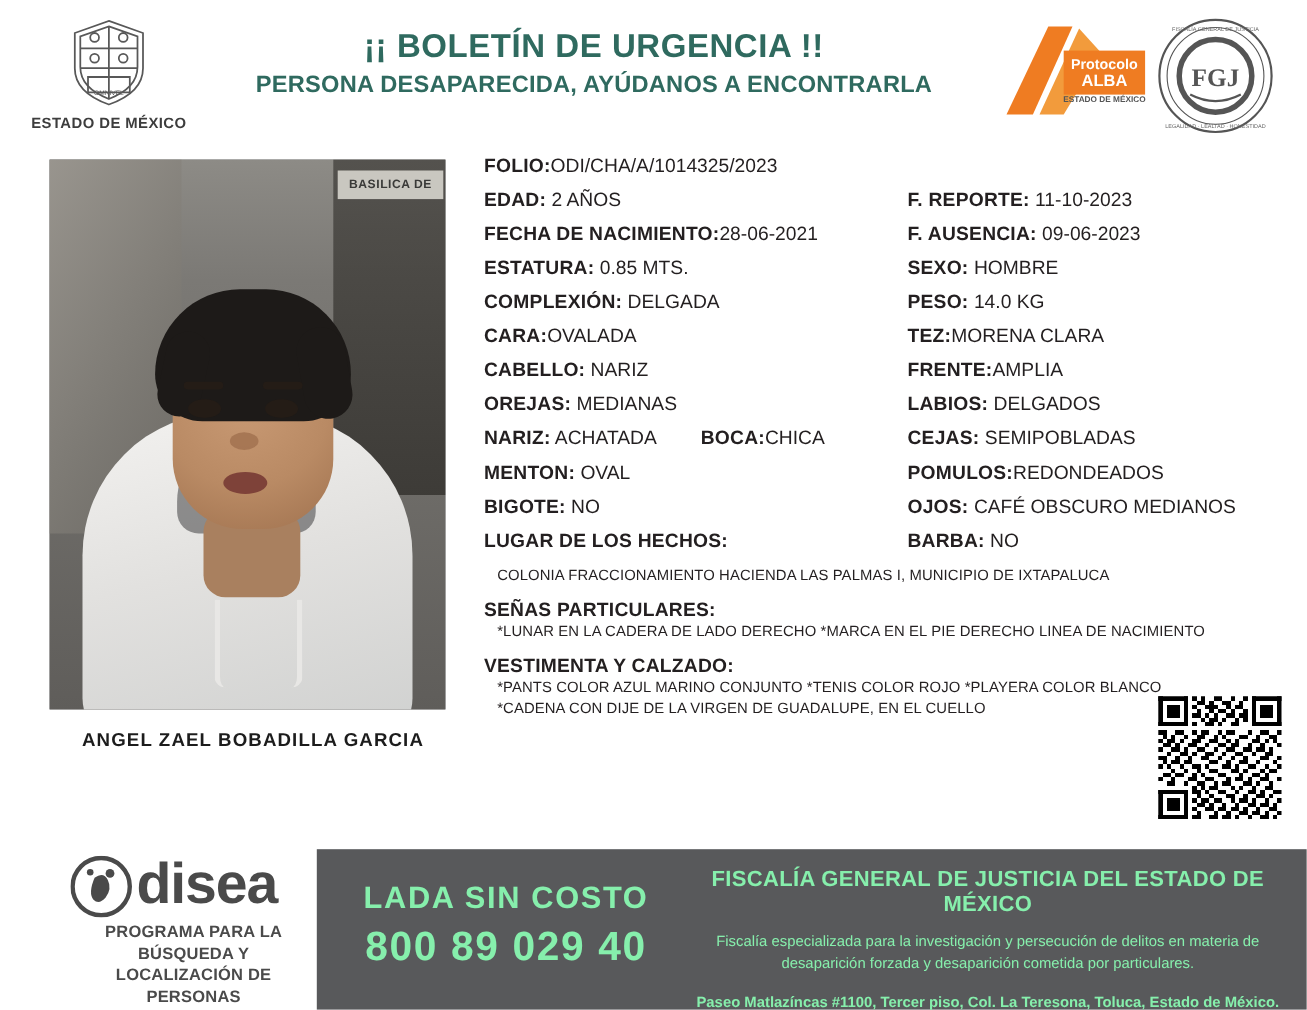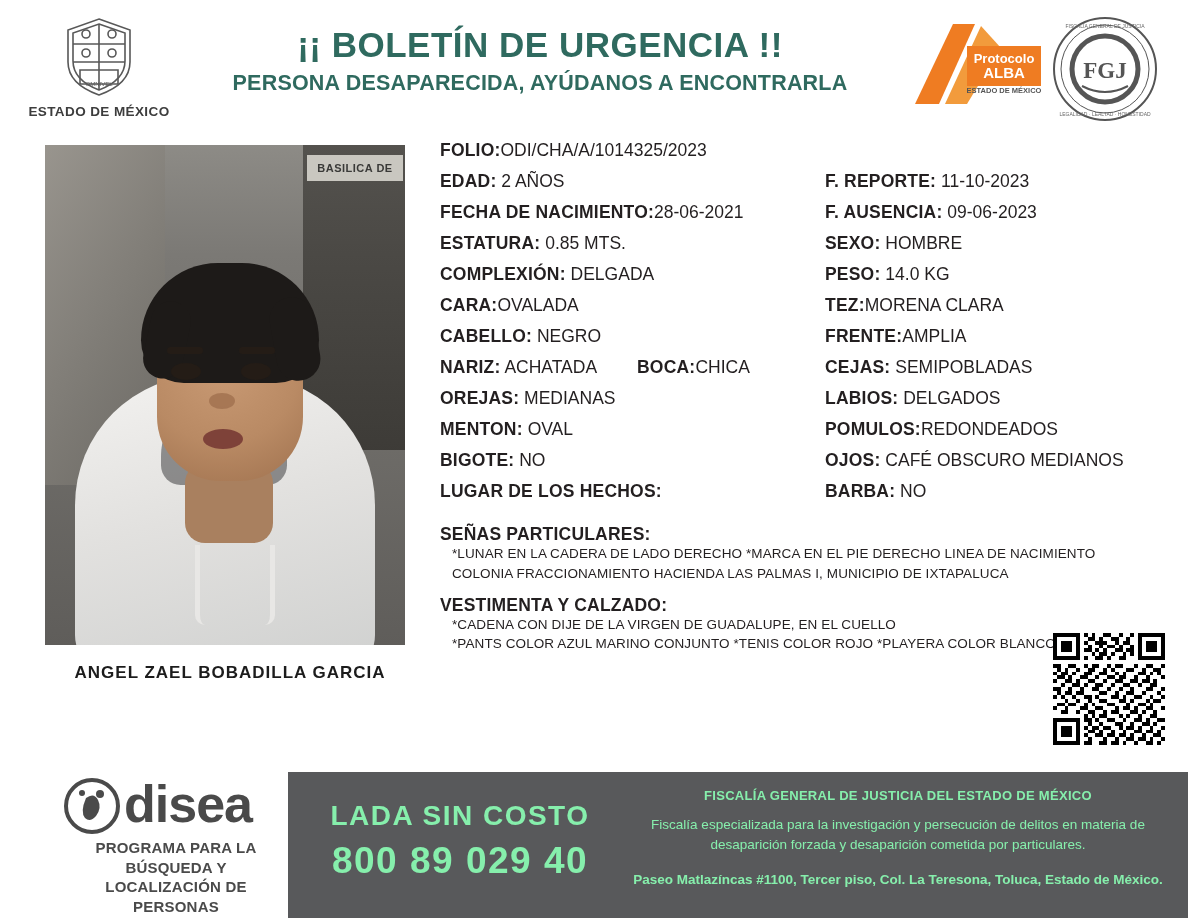--- a/index.html
+++ b/index.html
@@ -48,21 +48,21 @@
     color: #3d3d3d;
     margin-top: 4px;
   }
   .header-titles {
     position: absolute;
     left: 180px; top: 26px;
     width: 720px;
     text-align: center;
   }
   .title-main {
-    font-size: 35px;
+    font-size: 30px;
     font-weight: bold;
     color: #2f6a5f;
     letter-spacing: 0.5px;
     line-height: 1.1;
   }
   .title-sub {
     font-size: 21.5px;
     font-weight: bold;
     color: #2f6a5f;
     letter-spacing: 0.2px;
@@ -332,21 +332,21 @@
     letter-spacing: 1.5px;
     margin-top: 8px;
   }
   .fgj-text {
     position: absolute;
     left: 330px; top: 16px;
     width: 560px;
     text-align: center;
   }
   .fgj-title {
-    font-size: 13px;
+    font-size: 20px;
     font-weight: bold;
     letter-spacing: .3px;
   }
   .fgj-desc {
     font-size: 13.5px;
     line-height: 1.5;
     margin-top: 12px;
   }
   .fgj-addr {
     font-size: 13.5px;
@@ -486,52 +486,52 @@
         <span class="lbl">CARA:</span><span class="val">OVALADA</span>
       </span>
       <span class="col-r">
         <span class="lbl">TEZ:</span><span class="val">MORENA CLARA</span>
       </span>
     </div>
 
     <div class="row">
       <span class="col-l">
         <span class="lbl">CABELLO:</span>
-        <span class="val">NEGRO</span>
+        <span class="val">NARIZ</span>
       </span>
       <span class="col-r">
         <span class="lbl">FRENTE:</span><span class="val">AMPLIA</span>
+      </span>
+    </div>
+
+    <div class="row">
+      <span class="col-l">
+        <span class="lbl">OREJAS:</span>
+        <span class="val">MEDIANAS</span>
+      </span>
+      <span class="col-r">
+        <span class="lbl">LABIOS:</span>
+        <span class="val">DELGADOS</span>
       </span>
     </div>
 
     <div class="row">
       <span class="col-l">
         <span class="lbl">NARIZ:</span>
         <span class="val">ACHATADA</span>
         <span class="lbl inline-2">BOCA:</span><span class="val">CHICA</span>
       </span>
       <span class="col-r">
         <span class="lbl">CEJAS:</span>
         <span class="val">SEMIPOBLADAS</span>
       </span>
     </div>
 
     <div class="row">
       <span class="col-l">
-        <span class="lbl">OREJAS:</span>
-        <span class="val">MEDIANAS</span>
-      </span>
-      <span class="col-r">
-        <span class="lbl">LABIOS:</span>
-        <span class="val">DELGADOS</span>
-      </span>
-    </div>
-
-    <div class="row">
-      <span class="col-l">
         <span class="lbl">MENTON:</span>
         <span class="val">OVAL</span>
       </span>
       <span class="col-r">
         <span class="lbl">POMULOS:</span><span class="val">REDONDEADOS</span>
       </span>
     </div>
 
     <div class="row">
       <span class="col-l">
@@ -545,35 +545,35 @@
     </div>
 
     <div class="row">
       <span class="col-l">
         <span class="lbl">LUGAR DE LOS HECHOS:</span>
       </span>
       <span class="col-r">
         <span class="lbl">BARBA:</span>
         <span class="val">NO</span>
       </span>
+    </div>
+
+    <div class="blk">
+      <span class="detail">COLONIA FRACCIONAMIENTO HACIENDA LAS PALMAS I, MUNICIPIO DE IXTAPALUCA</span>
     </div>
 
     <div class="blk mt12">
       <span class="lbl">SEÑAS PARTICULARES:</span>
       <span class="detail">*LUNAR EN LA CADERA  DE LADO DERECHO *MARCA  EN EL PIE DERECHO LINEA  DE NACIMIENTO</span>
     </div>
 
-    <div class="blk">
-      <span class="detail">COLONIA FRACCIONAMIENTO HACIENDA LAS PALMAS I, MUNICIPIO DE IXTAPALUCA</span>
-    </div>
-
     <div class="blk mt12">
       <span class="lbl">VESTIMENTA Y CALZADO:</span>
+      <span class="detail">*PANTS COLOR AZUL MARINO CONJUNTO *TENIS COLOR ROJO *PLAYERA COLOR BLANCO</span>
       <span class="detail">*CADENA CON DIJE DE LA VIRGEN DE GUADALUPE, EN EL CUELLO</span>
-      <span class="detail">*PANTS COLOR AZUL MARINO CONJUNTO *TENIS COLOR ROJO *PLAYERA COLOR BLANCO</span>
     </div>
   </div>
 
   <div class="qr">
     <svg width="112" height="112" viewBox="0 0 29 29" shape-rendering="crispEdges">
       <rect width="29" height="29" fill="#ffffff"></rect>
       <g fill="#000000">
         <rect x="0" y="0" width="7" height="1"></rect>
           <rect x="0" y="6" width="7" height="1"></rect>
         <rect x="0" y="0" width="1" height="7"></rect>

